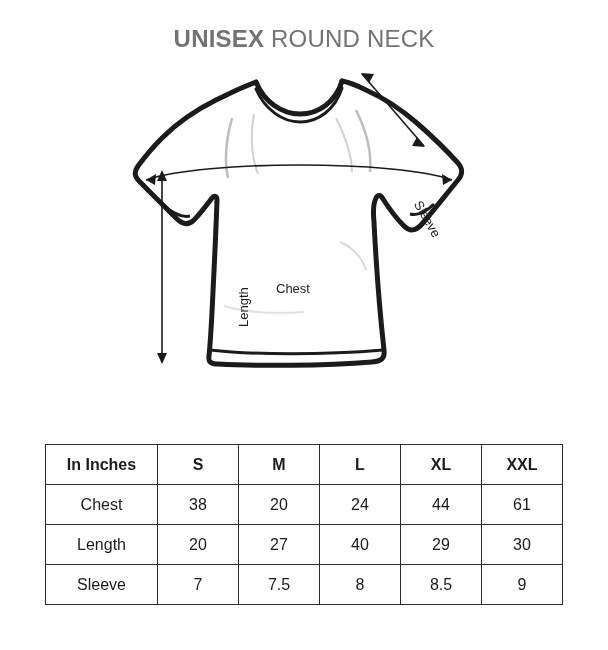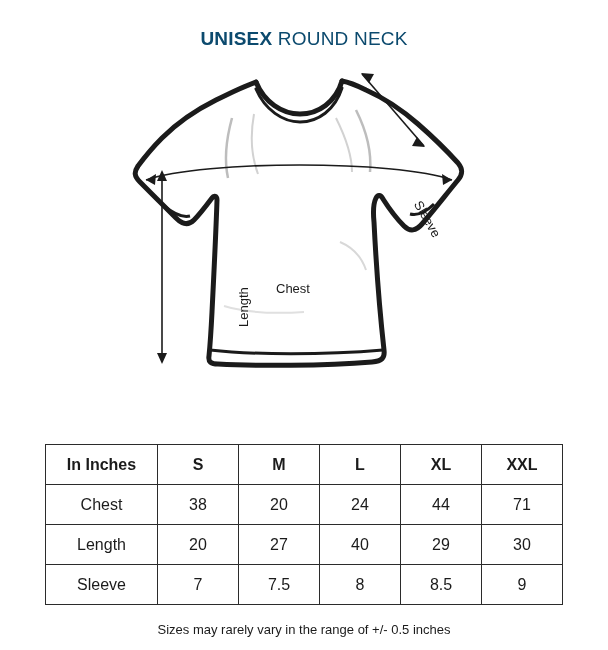--- a/index.html
+++ b/index.html
@@ -18,25 +18,25 @@
     position: relative;
     width: 608px;
     height: 650px;
     box-sizing: border-box;
   }
   .title-block {
     padding-top: 22px;
     text-align: center;
   }
   .title-line {
-    font-size: 19px;
+    font-size: 24px;
     line-height: 34px;
     letter-spacing: 0.2px;
     font-weight: 400;
-    color: #0c4a6e;
+    color: #737373;
     text-align: center;
   }
   .title-line .strong {
     font-weight: bold;
   }
   .shirt-area {
     position: relative;
     width: 608px;
     height: 320px;
     margin-top: 6px;
@@ -185,21 +185,21 @@
           <th>XXL</th>
         </tr>
       </thead>
       <tbody>
         <tr>
           <td>Chest</td>
           <td>38</td>
           <td>20</td>
           <td>24</td>
           <td>44</td>
-          <td>71</td>
+          <td>61</td>
         </tr>
         <tr>
           <td>Length</td>
           <td>20</td>
           <td>27</td>
           <td>40</td>
           <td>29</td>
           <td>30</td>
         </tr>
         <tr>
@@ -207,15 +207,14 @@
           <td>7</td>
           <td>7.5</td>
           <td>8</td>
           <td>8.5</td>
           <td>9</td>
         </tr>
       </tbody>
     </table>
   </div>
 
-  <div class="note">Sizes may rarely vary in the range of +/- 0.5 inches</div>
 
 </div>
 
 </body></html>

